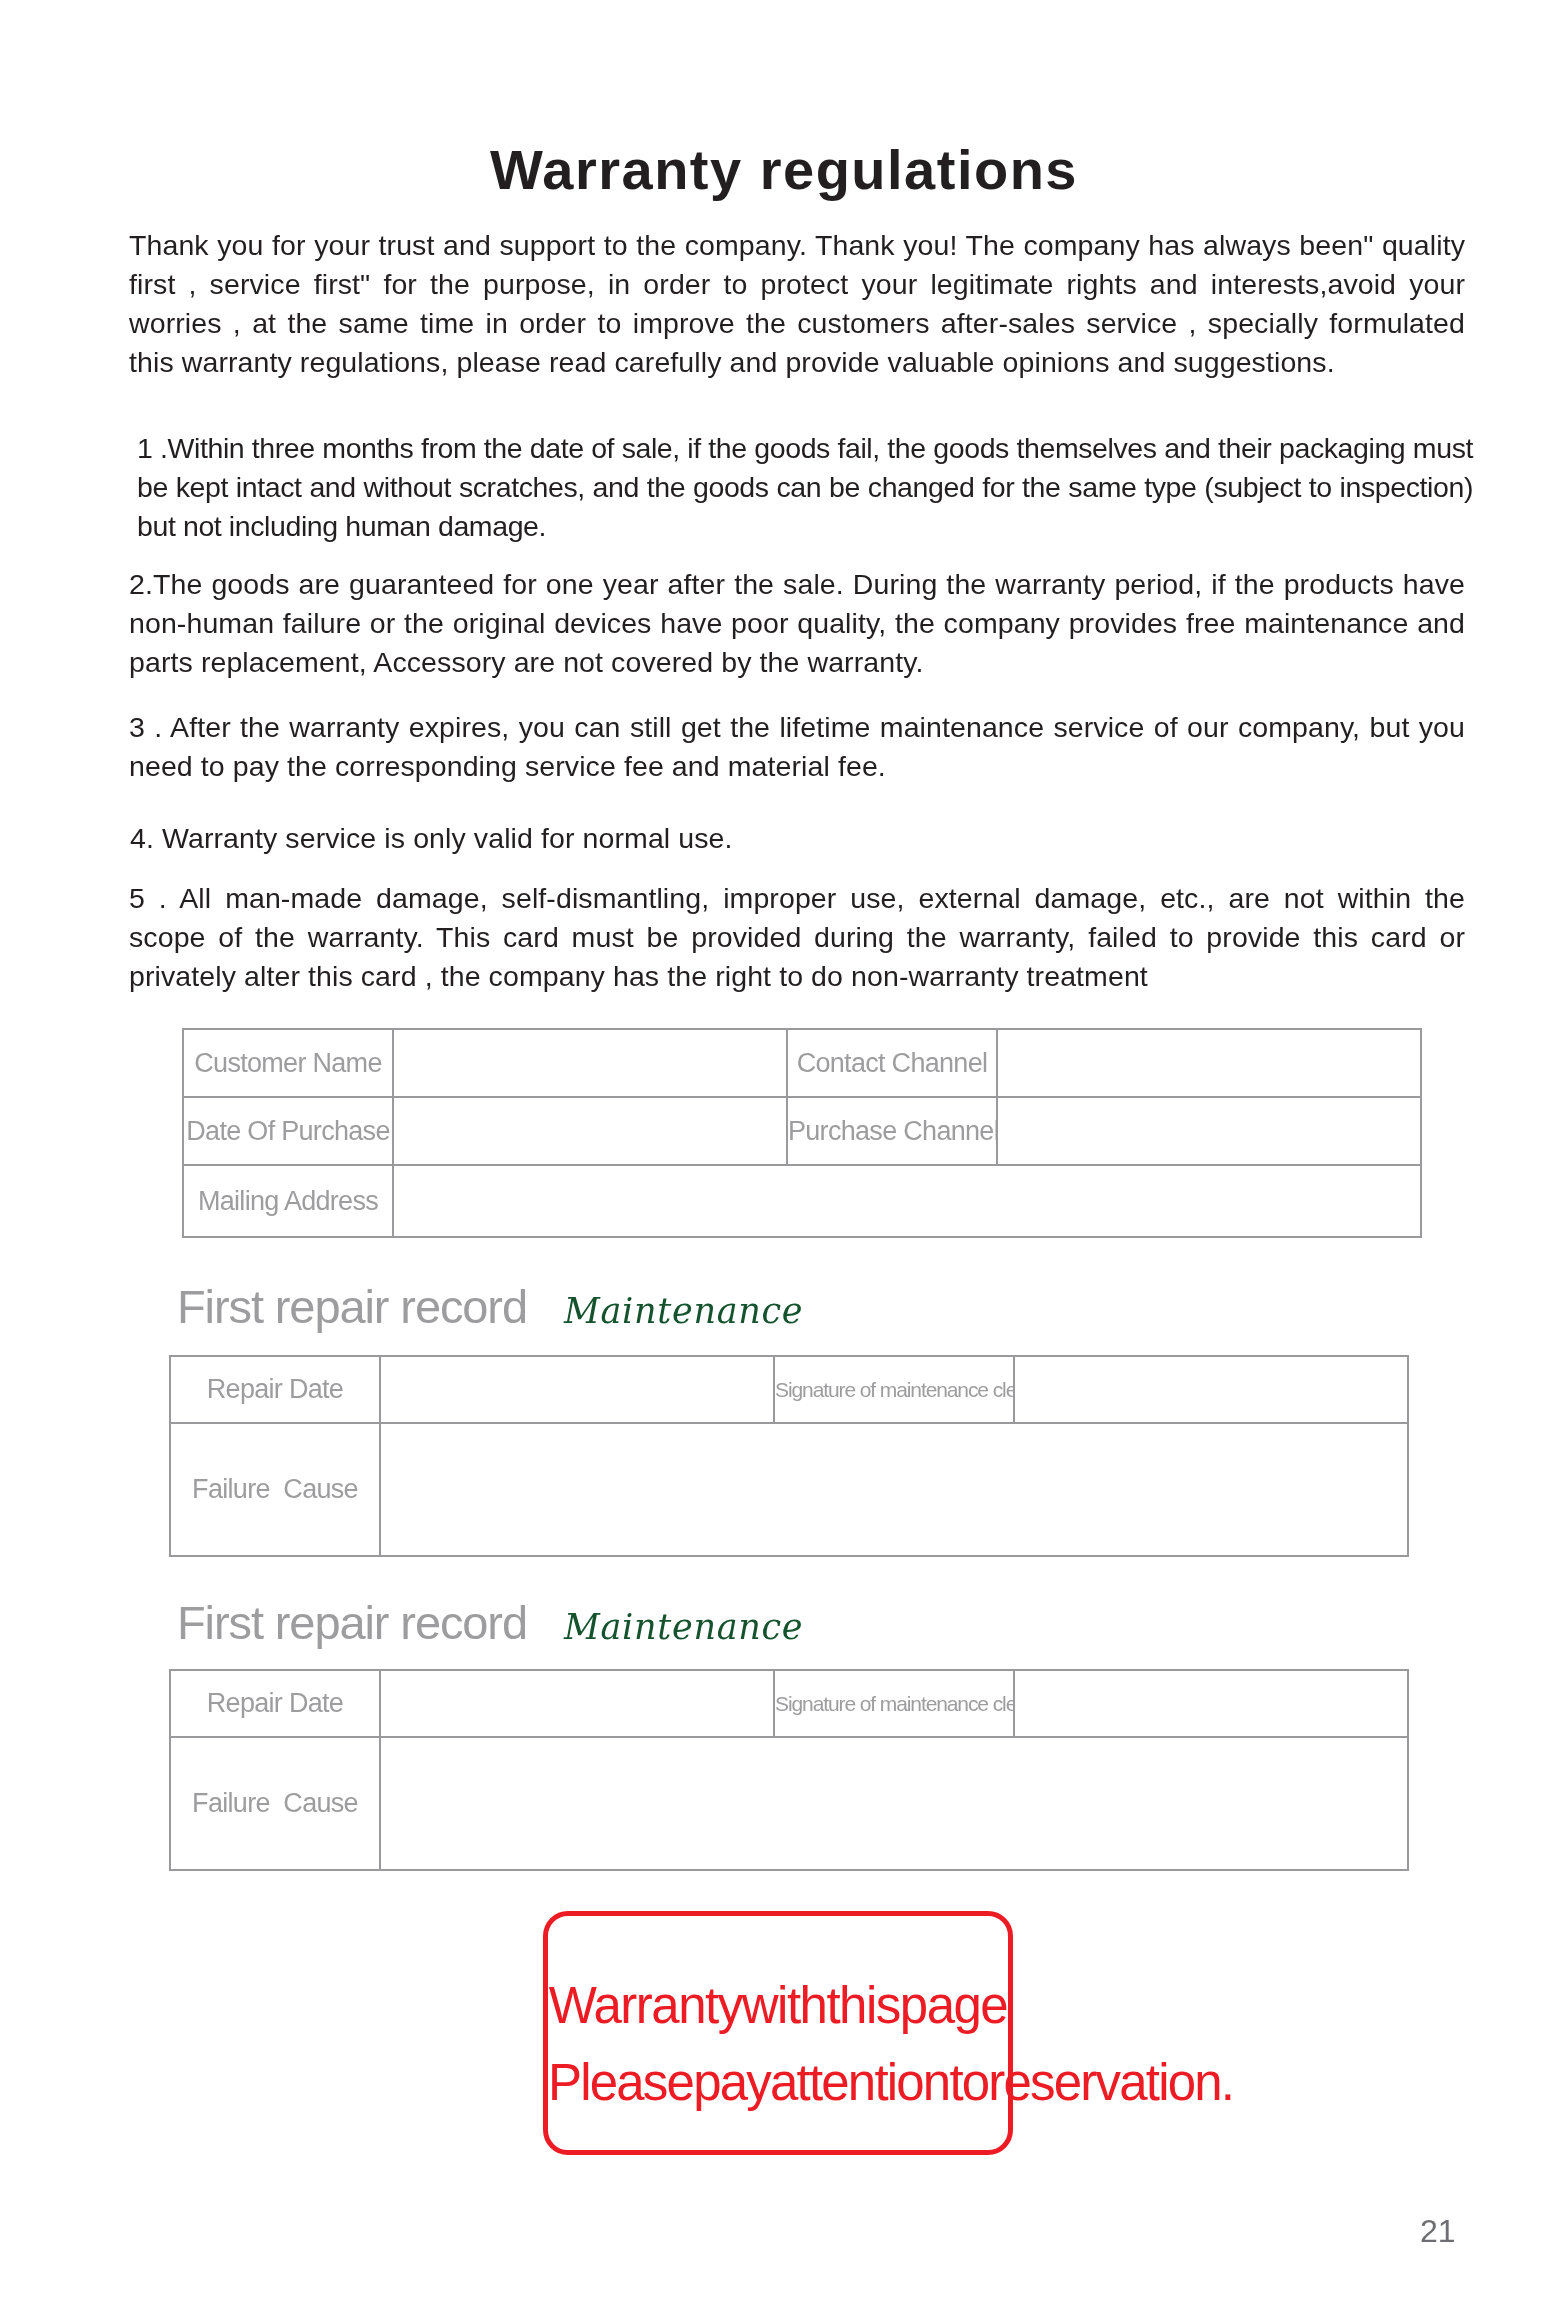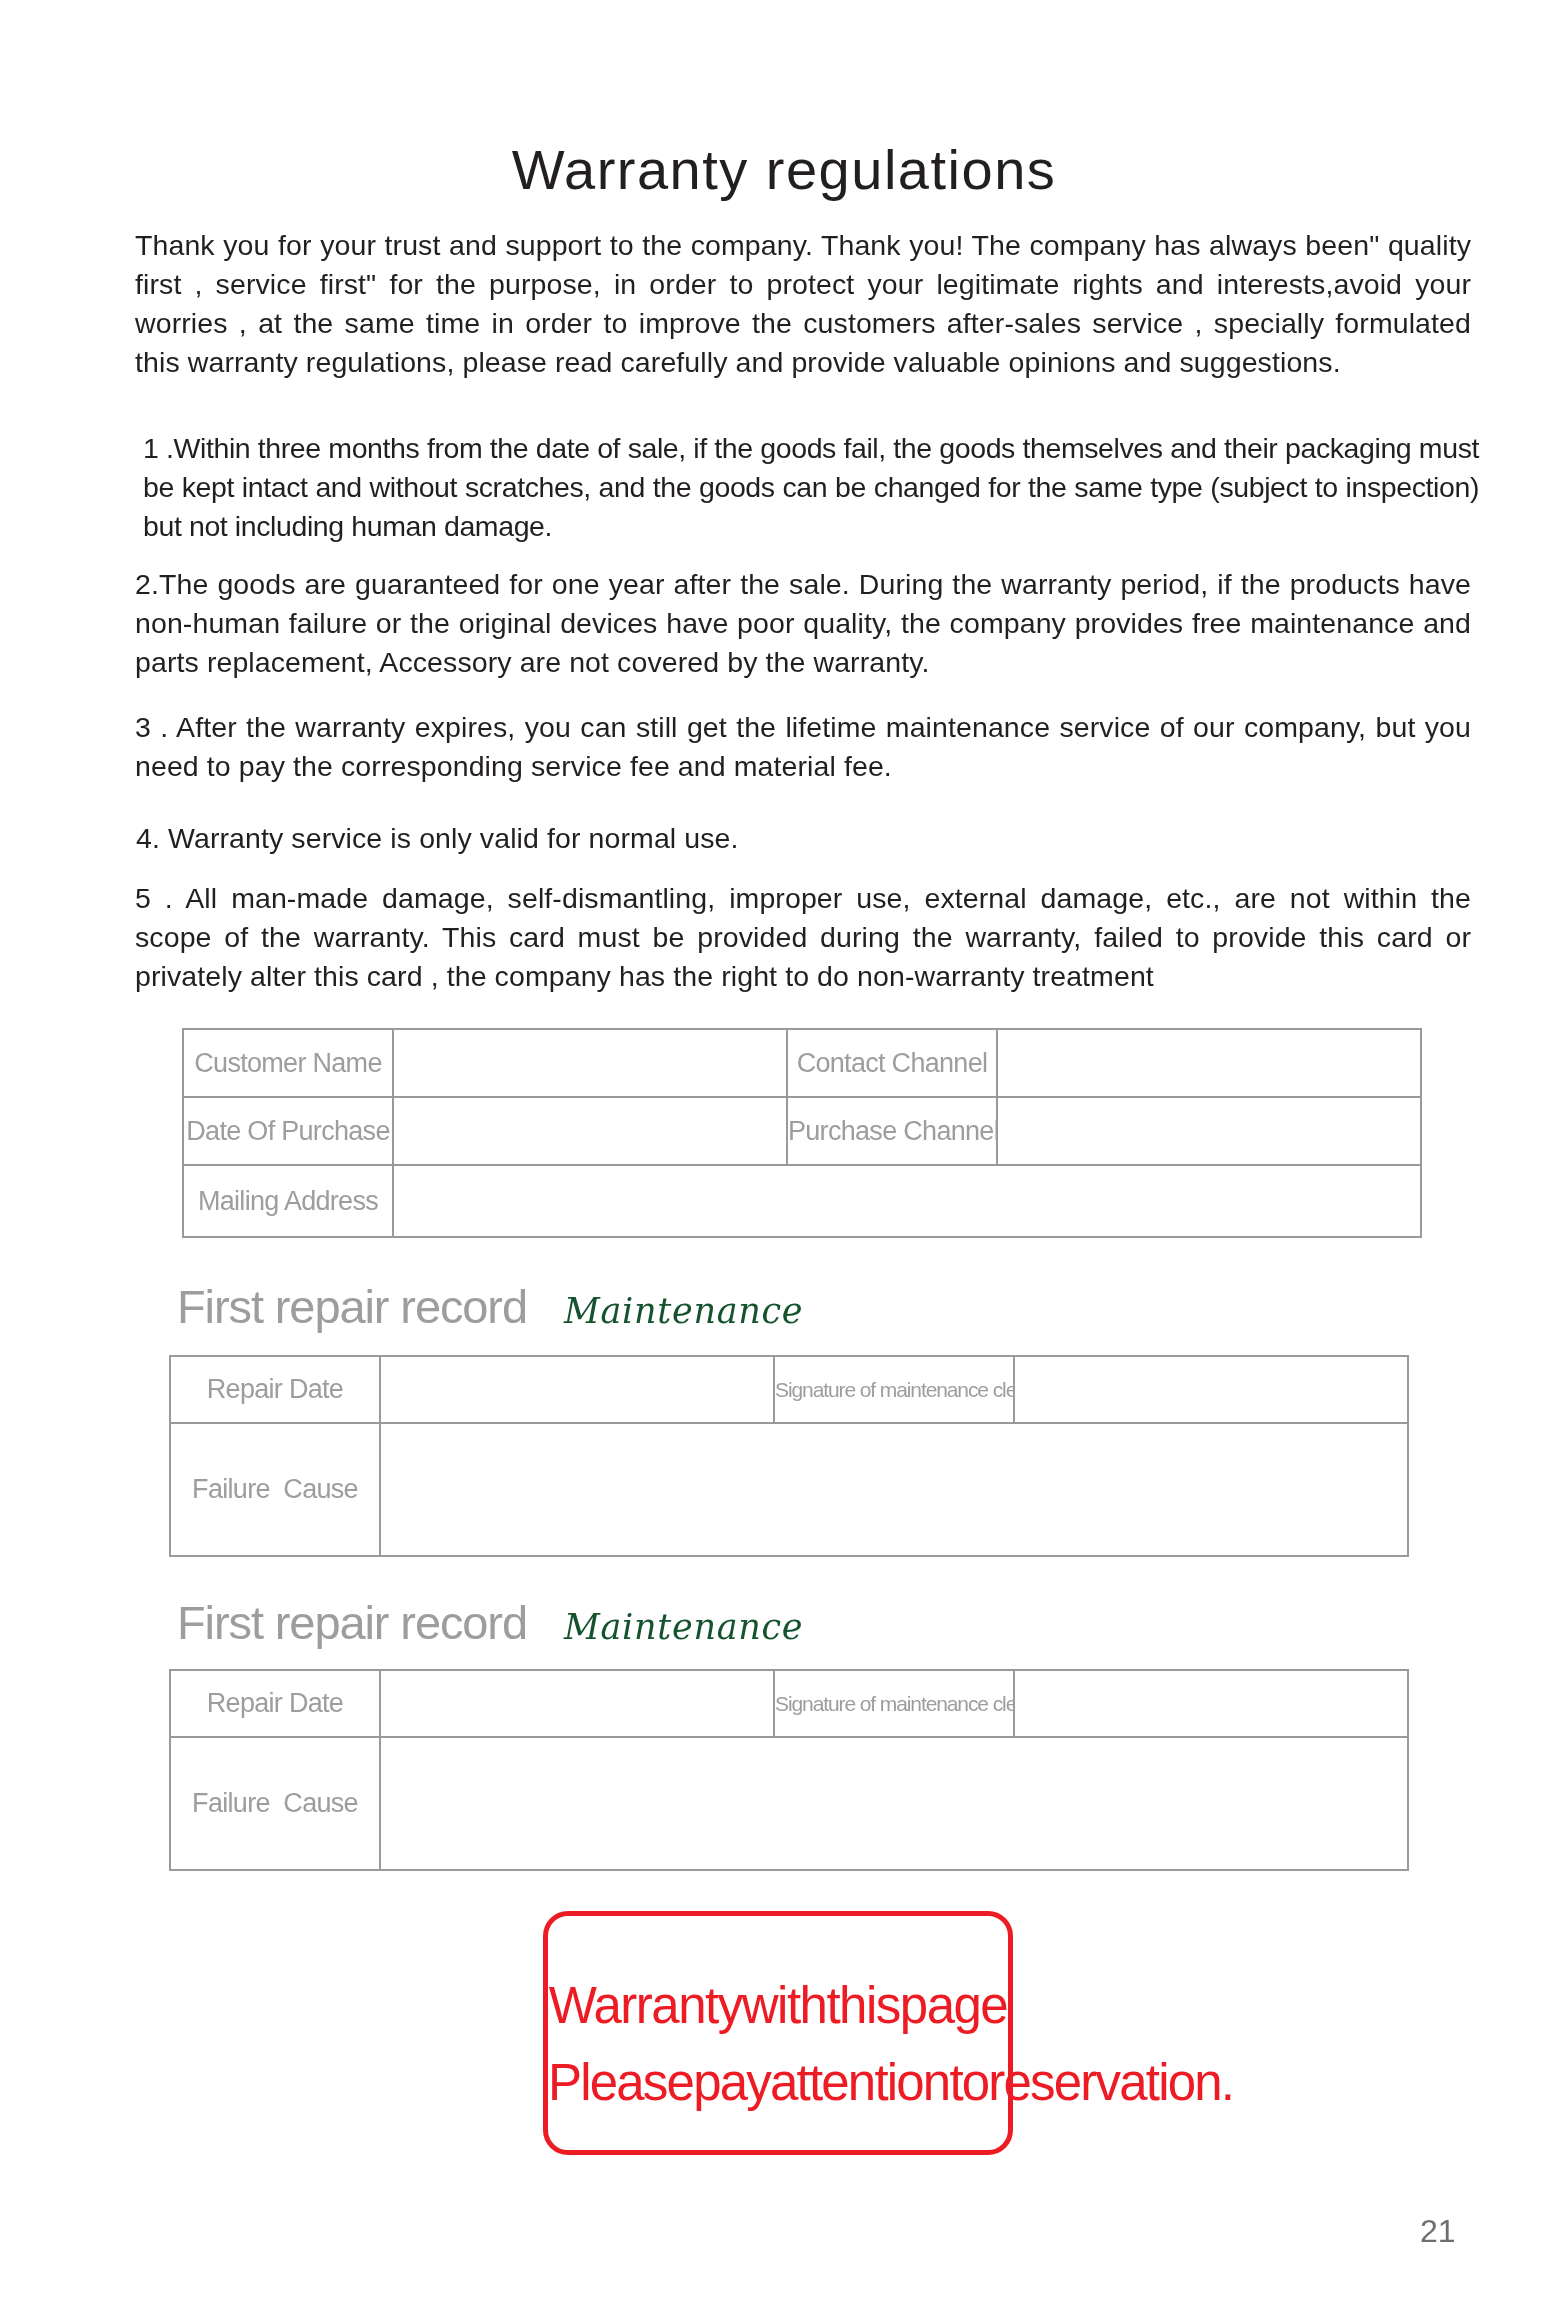--- a/index.html
+++ b/index.html
@@ -1,20 +1,20 @@
 <!DOCTYPE html>
 <html style="font-size:11.7px"><head>
 <meta charset="utf-8">
 <style>
   html, body { margin:0; padding:0; background:#ffffff; }
   body { width:1568px; height:2319px; position:relative; overflow:hidden;
          font-family:"Liberation Sans", sans-serif; color:#231f20; }
   .title { position:absolute; left:0; width:1568px; top:137px; text-align:center;
-           font-weight:normal; font-size:56px; letter-spacing:1.5px; color:#231f20; }
-  .para { position:absolute; left:135px; width:1336px; font-size:28.5px; line-height:39px;
+           font-weight:bold; font-size:56px; letter-spacing:1.5px; color:#231f20; }
+  .para { position:absolute; left:129px; width:1336px; font-size:28.5px; line-height:39px;
           color:#231f20; text-align:justify; letter-spacing:0.1px; }
   .para.condensed { letter-spacing:-0.4px; }
   .tbl { position:absolute; left:169px; width:1239px; border-collapse:collapse; table-layout:fixed; }
   .tbl td { border:2.2px solid #9a9a9c; padding:0; color:#9d9d9f; font-size:27px; text-align:center;
             vertical-align:middle; white-space:nowrap; overflow:hidden; }
   .tbl td.lbl { letter-spacing:-0.7px; }
   .tbl td.small { font-size:21px; letter-spacing:-1.1px; }
   .tbl td.fill { cursor:text; }
   .rec-heading { position:absolute; left:177px; font-size:47px; color:#9d9d9f; letter-spacing:-1.1px; }
   .rec-heading .script { font-family:"DejaVu Serif", serif; font-style:italic; font-size:35px; margin-left:37px;

